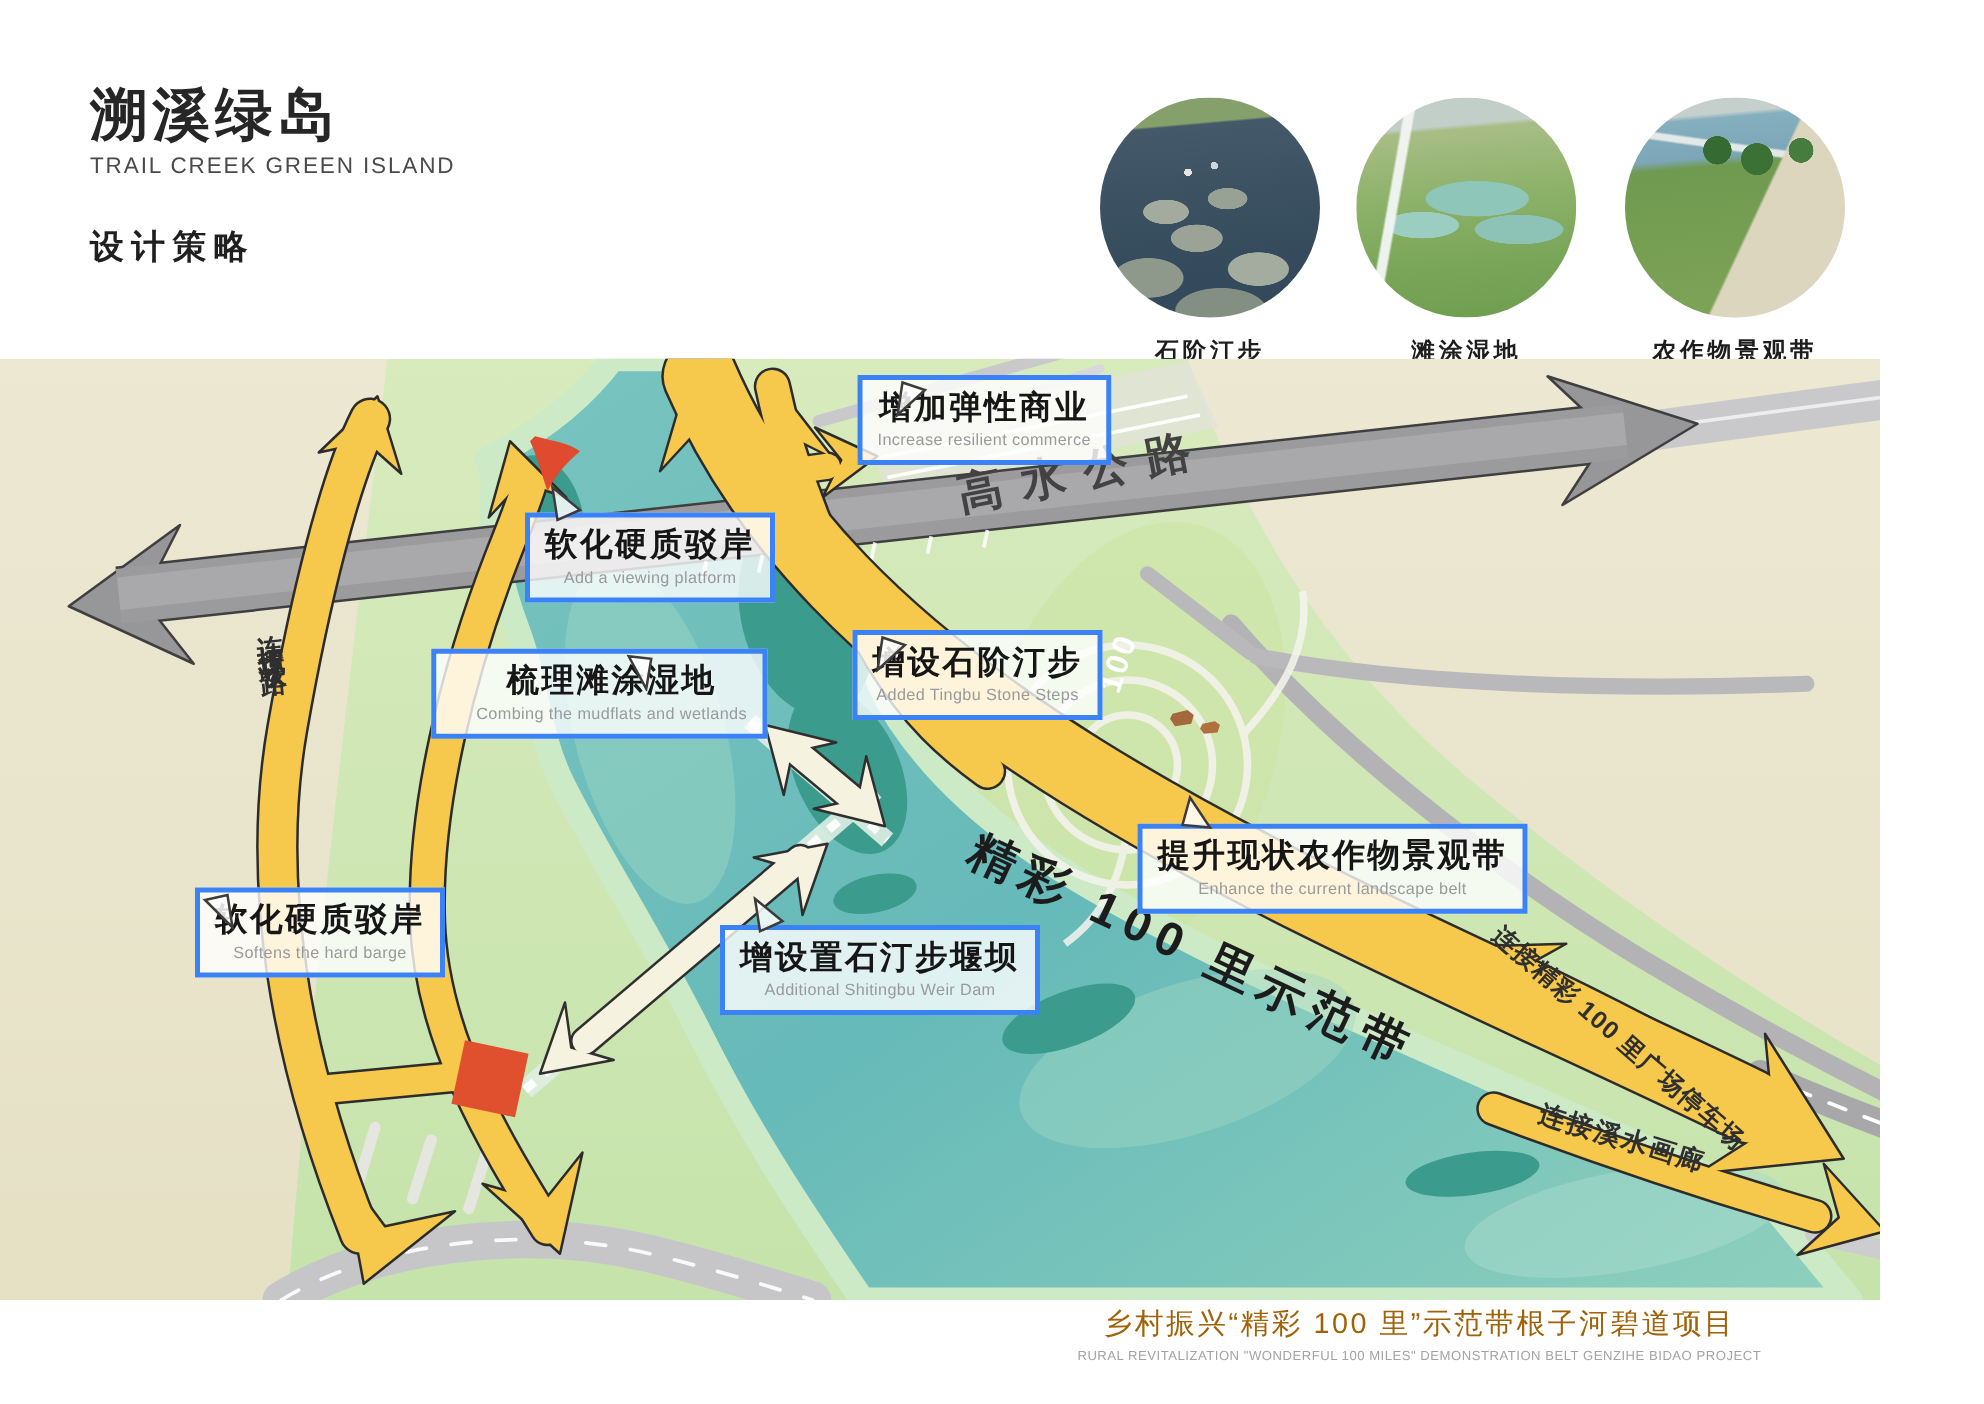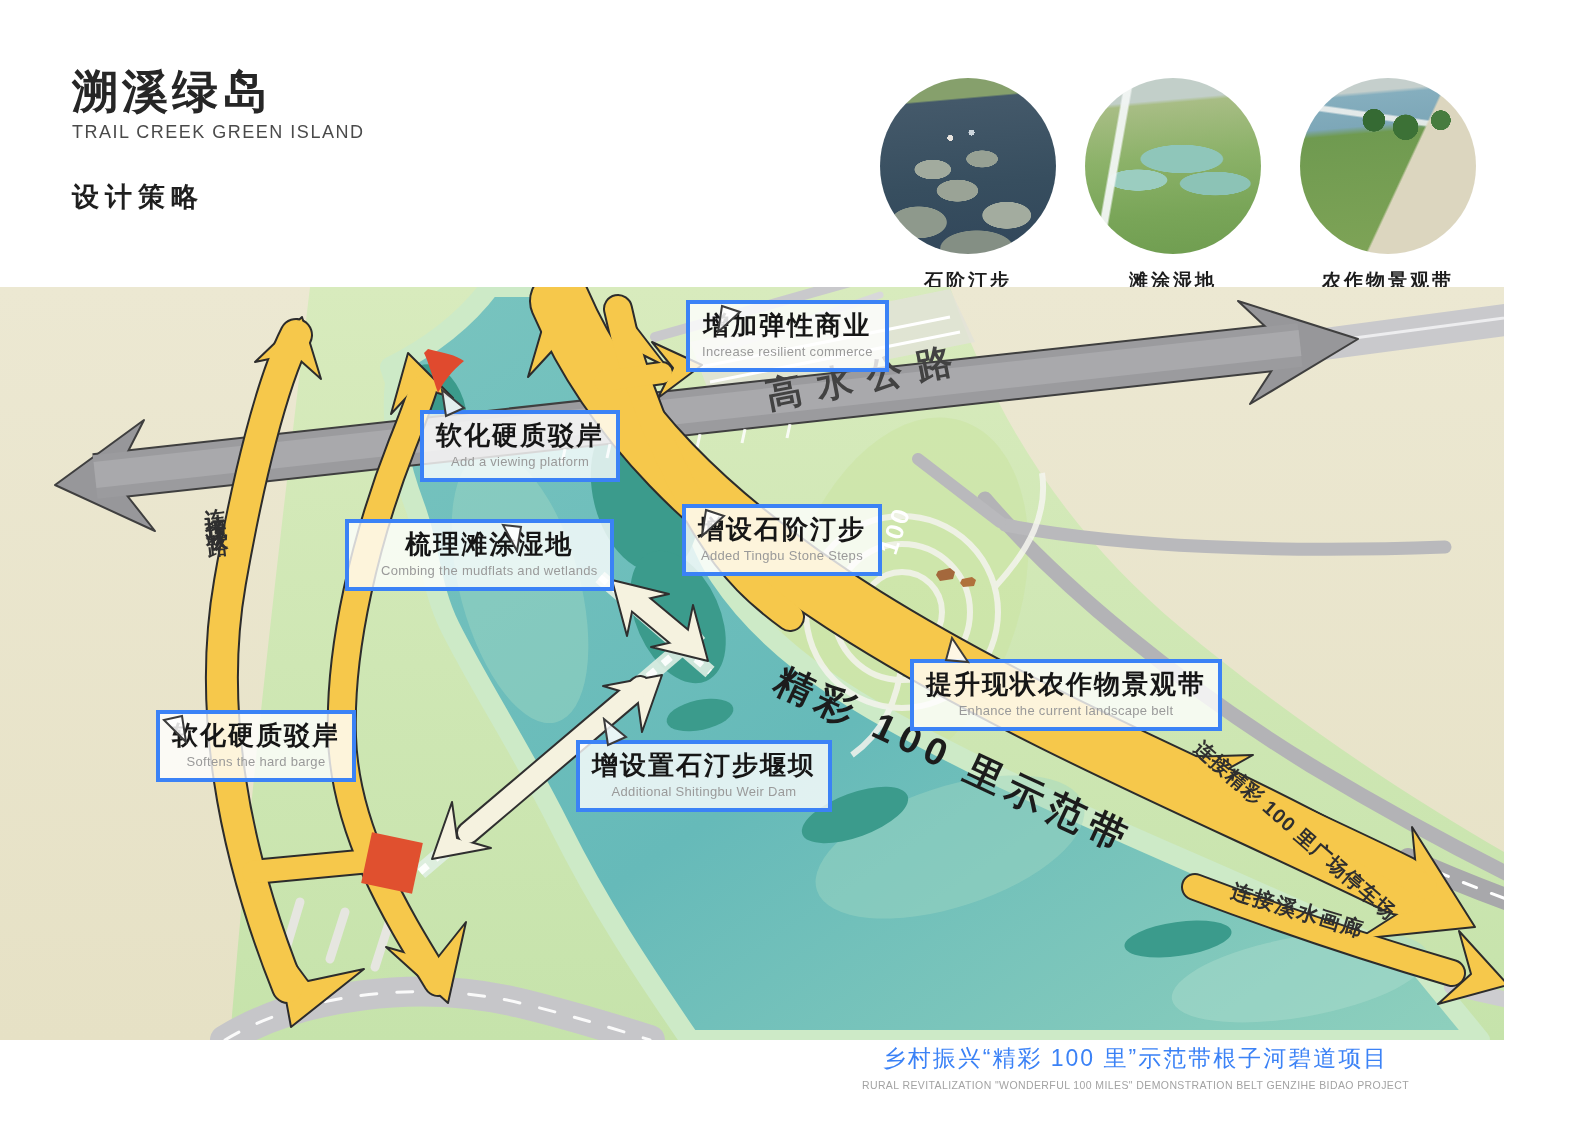--- a/index.html
+++ b/index.html
@@ -54,21 +54,21 @@
 
   
   .callout{position:absolute;background:rgba(255,255,255,.8);border:4px solid #3b82f6;
            padding:7px 12px 9px;text-align:center;white-space:nowrap;}
   .callout .cn{font-size:26px;font-weight:600;letter-spacing:2px;color:#161616;line-height:1.15;}
   .callout .en{font-size:13px;font-weight:400;letter-spacing:.3px;color:#9a9a9a;margin-top:3px;}
   .tail{position:absolute;width:30px;height:30px;}
 
   
   .footer{position:absolute;right:95px;top:1043px;text-align:center;}
-  .footer-cn{font-size:23px;letter-spacing:2px;color:#3b82f6;}
+  .footer-cn{font-size:23px;letter-spacing:2px;color:#a16207;}
   .footer-en{font-size:10.5px;letter-spacing:.4px;color:#a3a3a3;margin-top:5px;}
 </style>
 </head>
 <body>
 
 <div class="page">
 
   <div class="header">
     <div class="title-cn">溯溪绿岛</div>
     <div class="title-en">TRAIL CREEK GREEN ISLAND</div>

